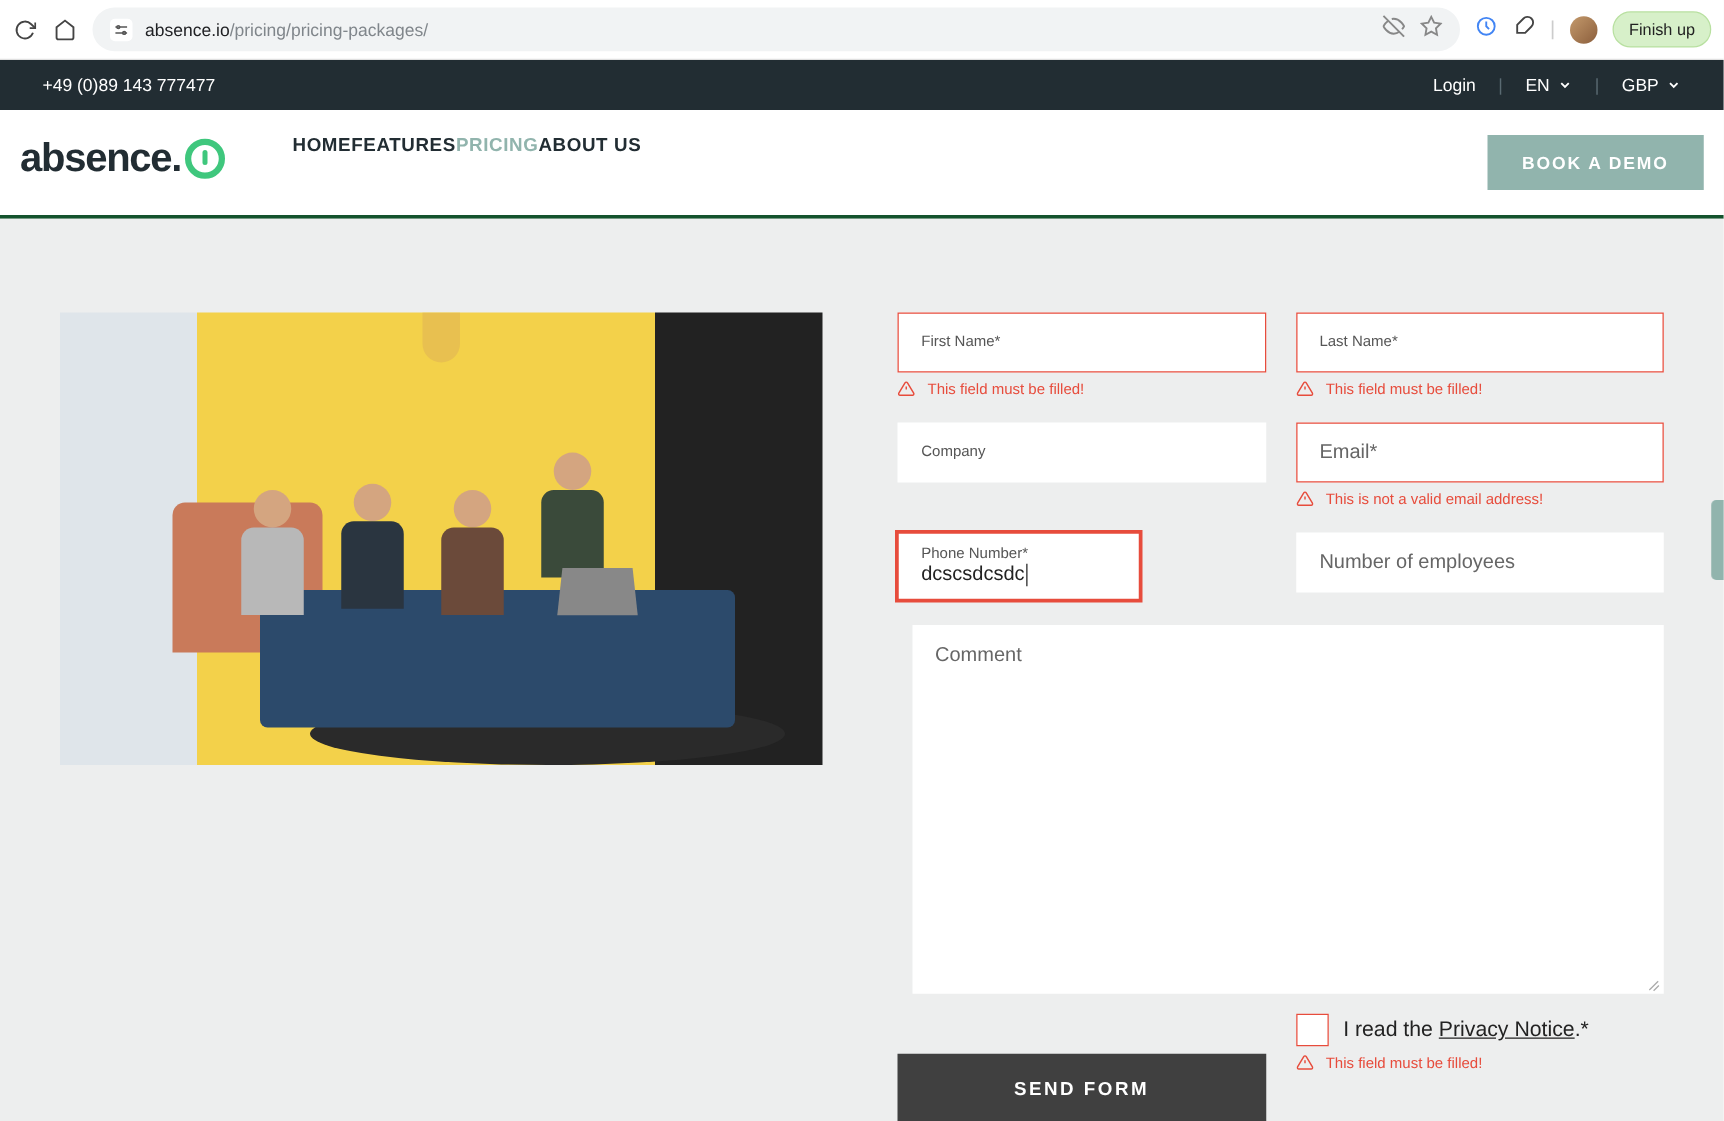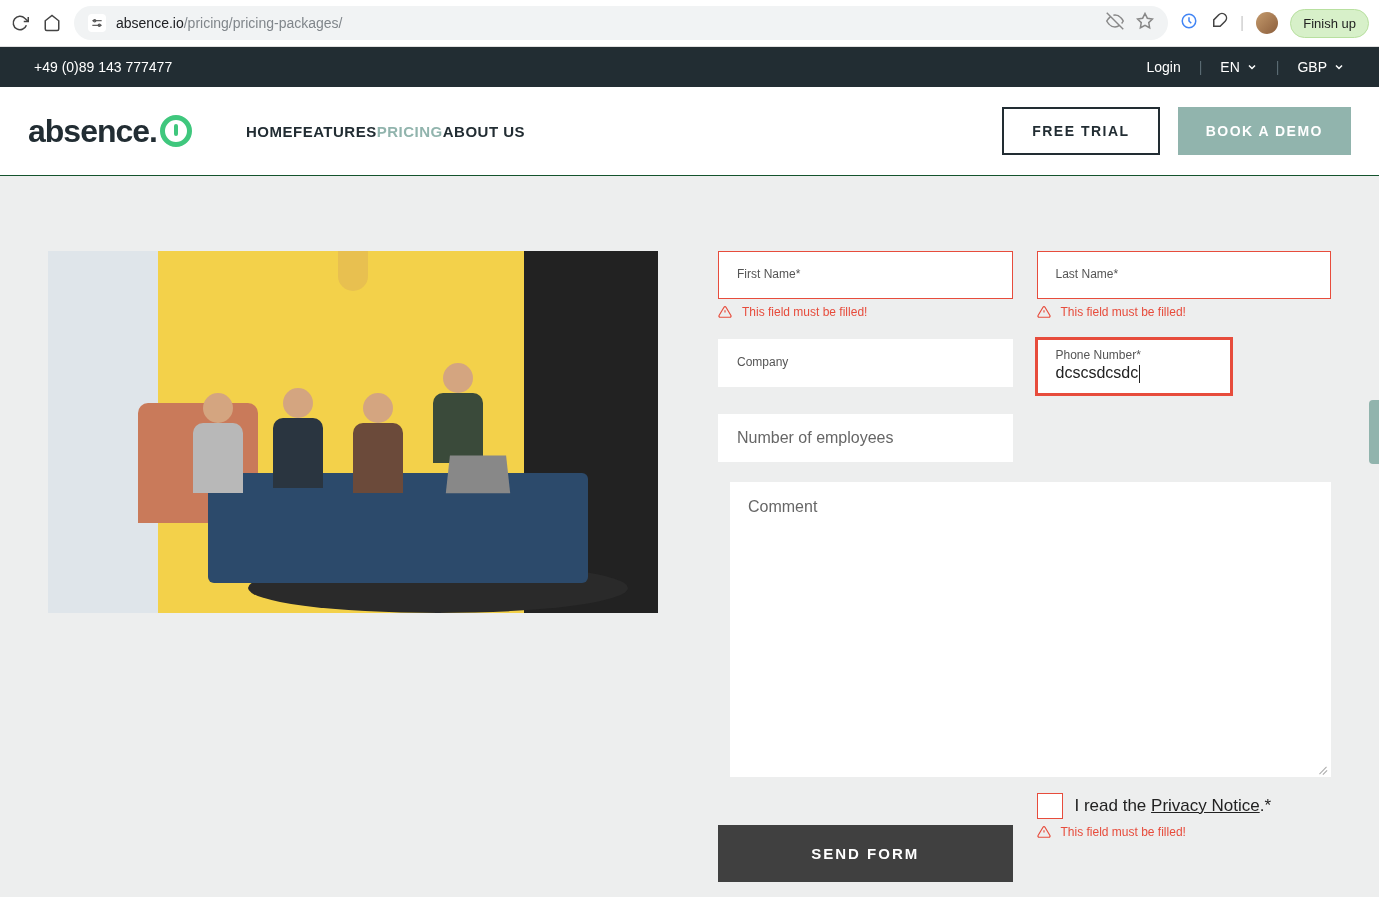--- a/index.html
+++ b/index.html
@@ -18,21 +18,21 @@
 .finish-btn { background: #d7f0c9; border: 1px solid #b8e0a0; padding: 6px 12px; border-radius: 15px; font-size: 13px; color: #222; }
 
 
 .top-bar { background: #222d33; color: #fff; display: flex; align-items: center; padding: 0 34px; height: 40px; font-size: 14px; }
 .top-bar .phone { font-weight: 500; }
 .top-bar .right { margin-left: auto; display: flex; align-items: center; gap: 18px; }
 .top-bar .divider { color: #5a6a72; }
 .top-bar .dropdown { display: flex; align-items: center; gap: 6px; cursor: pointer; }
 
 
-.main-nav { background: #fff; border-bottom: 1px solid #14532d; display: flex; align-items: center; padding: 20px 28px; }
+.main-nav { background: #fff; border-bottom: 3px solid #14532d; display: flex; align-items: flex-start; padding: 20px 16px; }
 .logo { display: flex; align-items: center; gap: 3px; }
 .logo-text { font-size: 32px; font-weight: 800; color: #222d33; letter-spacing: -1px; }
 .logo-icon { width: 32px; height: 32px; border: 5px solid #3fc77d; border-radius: 50%; display: flex; align-items: center; justify-content: center; position: relative; }
 .logo-icon::after { content: ''; position: absolute; width: 4px; height: 12px; background: #3fc77d; border-radius: 2px; top: 4px; }
 .nav-links { display: flex; margin-left: 54px; }
 .nav-links a { text-decoration: none; color: #222d33; font-weight: 700; font-size: 15px; letter-spacing: 0.5px; cursor: pointer; }
 .nav-links a.active { color: #91b4ad; }
 .nav-cta { margin-left: auto; display: flex; gap: 18px; }
 .btn-outline { border: 2px solid #222d33; background: #fff; color: #222d33; padding: 14px 28px; font-weight: 700; font-size: 14px; letter-spacing: 1.5px; cursor: pointer; }
 .btn-primary { background: #91b4ad; color: #fff; border: none; padding: 14px 28px; font-weight: 700; font-size: 14px; letter-spacing: 1.5px; cursor: pointer; }
@@ -180,21 +180,20 @@
     <span class="logo-text">absence.</span>
     <span class="logo-icon"></span>
   </div>
   <div class="nav-links">
     <a>HOME</a>
     <a>FEATURES</a>
     <a class="active">PRICING</a>
     <a>ABOUT US</a>
   </div>
   <div class="nav-cta">
-    <button class="btn-outline">FREE TRIAL</button>
     <button class="btn-primary">BOOK A DEMO</button>
   </div>
 </div>
 
 <div class="content">
   <div class="image-side">
     <div class="hero-img">
       <div class="lamp"></div>
       <div class="rug"></div>
       <div class="couch">
@@ -251,20 +250,33 @@
           <span>This field must be filled!</span>
         </div>
       </div>
 
       <div class="form-field">
         <div class="input-wrap">
           <span class="label">Company</span>
         </div>
       </div>
 
+      <div class="form-field">
+        <div class="input-wrap error placeholder-only">
+          <span class="placeholder">Email*</span>
+        </div>
+        <div class="error-msg">
+          <svg class="alert-tri" viewBox="0 0 24 24" fill="none" stroke="#e74c3c" stroke-width="2">
+              <path d="M10.29 3.86L1.82 18a2 2 0 0 0 1.71 3h16.94a2 2 0 0 0 1.71-3L13.71 3.86a2 2 0 0 0-3.42 0z"></path>
+              <line x1="12" y1="9" x2="12" y2="13"></line>
+              <line x1="12" y1="17" x2="12.01" y2="17"></line>
+            </svg>
+          <span>This is not a valid email address!</span>
+        </div>
+      </div>
 
       <div class="form-field">
         <div class="input-wrap highlight has-value" style="width:66%">
           <span class="label">Phone Number*</span>
           <span class="value"><span>dcscsdcsdc</span><span class="cursor"></span></span>
         </div>
       </div>
 
       <div class="form-field">
         <div class="input-wrap placeholder-only">

